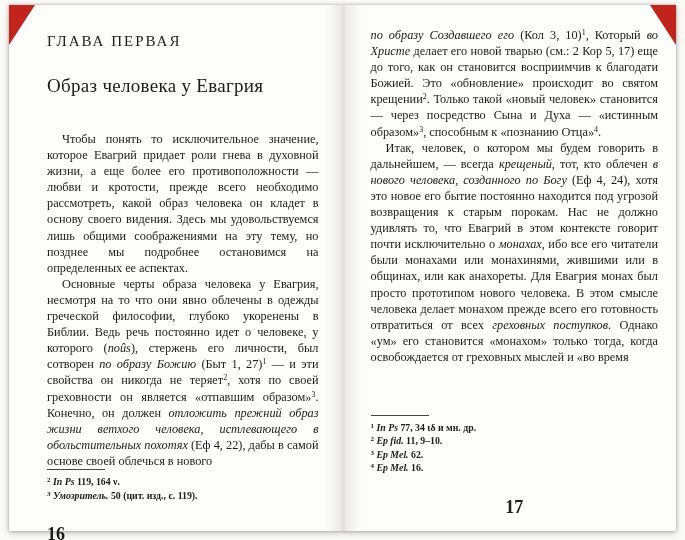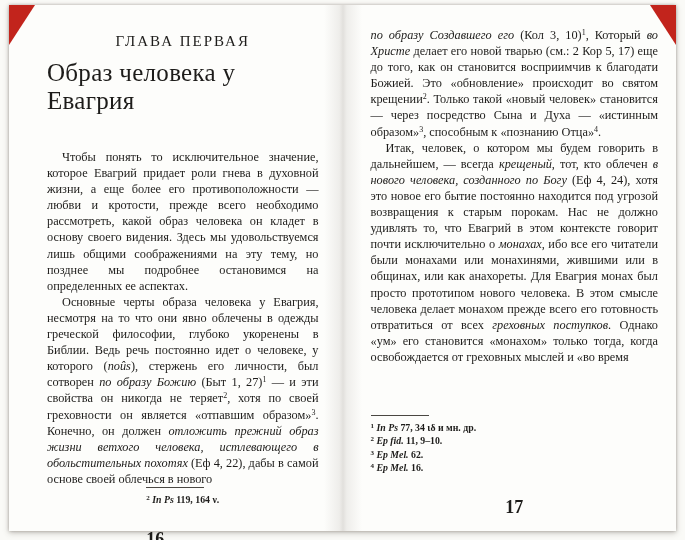--- a/index.html
+++ b/index.html
@@ -34,31 +34,31 @@
       rgba(90,80,70,0.17) 50%, rgba(90,80,70,0.09) 60%,
       rgba(90,80,70,0) 100%);
     pointer-events: none; z-index: 2;
   }
   .page {
     width: 50%; height: 100%;
     position: relative;
     display: flex; flex-direction: column;
     color: #1d1c1a;
   }
-  .page-left  { padding: 22px 24px 13px 38px; align-items: center; }
+  .page-left  { padding: 22px 24px 13px 38px; }
   .page-right { padding: 22px 18px 13px 28px; }
   .chapter-label {
     font-size: 15px;
     letter-spacing: 2px;
     margin-top: 6px;
   }
   .chapter-title {
-    font-size: 25px;
+    font-size: 19px;
     letter-spacing: 0.3px;
-    margin-top: 9px;
+    margin-top: 25px;
     margin-bottom: 34px;
   }
   .body {
     font-size: 12.3px;
     line-height: 16.1px;
     text-align: justify;
   }
   .indent { text-indent: 15px; }
   sup { font-size: 8px; line-height: 0; position: relative; top: -4px; vertical-align: baseline; }
   .footer { margin-top: auto; font-weight: bold; }
@@ -86,20 +86,21 @@
     <div class="gutter"></div>
 
     <div class="page page-left">
       <div class="chapter-label">ГЛАВА ПЕРВАЯ</div>
       <div class="chapter-title">Образ человека у Евагрия</div>
       <p class="body indent"><span>Чтобы понять то исключительное значение, которое Евагрий придает роли гнева в духовной жизни, а еще более его противоположности — любви и кротости, прежде всего необходимо рассмотреть, какой образ человека он кладет в основу своего видения. Здесь мы удовольствуемся лишь общими соображениями на эту тему, но позднее мы подробнее остановимся на определенных ее аспектах.</span></p>
       <p class="body indent"><span>Основные черты образа человека у Евагрия, несмотря на то что они явно облечены в одежды греческой философии, глубоко укоренены в Библии. Ведь речь постоянно идет о человеке, у которого (</span><i>noûs</i><span>), стержень его личности, был сотворен </span><i>по образу Божию</i><span> (Быт 1, 27)</span><sup>1</sup><span> — и эти свойства он никогда не теряет</span><sup>2</sup><span>, хотя по своей греховности он является «отпавшим образом»</span><sup>3</sup><span>. Конечно, он должен </span><i>отложить прежний образ жизни ветхого человека, истлевающего в обольстительных похотях</i><span> (Еф 4, 22), дабы в самой основе своей облечься в нового</span></p>
       <div class="footer">
         <div class="fn-rule"></div>
         <p class="fn"><sup>2</sup><span> </span><i>In Ps</i><span> 119, 164 ν.</span></p>
+        <p class="fn"><sup>3</sup><span> </span><i>Умозритель.</i><span> 50 (цит. изд., с. 119).</span></p>
         <div class="pageno">16</div>
       </div>
     </div>
 
     <div class="page page-right">
       <p class="body"><i>по образу Создавшего его</i><span> (Кол 3, 10)</span><sup>1</sup><span>, Который </span><i>во Христе</i><span> делает его новой тварью (см.: 2 Кор 5, 17) еще до того, как он становится восприимчив к благодати Божией. Это «обновление» происходит во святом крещении</span><sup>2</sup><span>. Только такой «новый человек» становится — через посредство Сына и Духа — «истинным образом»</span><sup>3</sup><span>, способным к «познанию Отца»</span><sup>4</sup><span>.</span></p>
       <p class="body indent"><span>Итак, человек, о котором мы будем говорить в дальнейшем, — всегда </span><i>крещеный</i><span>, тот, кто облечен </span><i>в нового человека, созданного по Богу</i><span> (Еф 4, 24), хотя это новое его бытие постоянно находится под угрозой возвращения к старым порокам. Нас не должно удивлять то, что Евагрий в этом контексте говорит почти исключительно о </span><i>монахах</i><span>, ибо все его читатели были монахами или монахинями, жившими или в общинах, или как анахореты. Для Евагрия монах был просто прототипом нового человека. В этом смысле человека делает монахом прежде всего его готовность отвратиться от всех </span><i>греховных поступков</i><span>. Однако «ум» его становится «монахом» только тогда, когда освобождается от греховных мыслей и «во время</span></p>
       <div class="footer">
         <div class="fn-rule"></div>
         <p class="fn"><sup>1</sup><span> </span><i>In Ps</i><span> 77, 34 ιδ и мн. др.</span></p>

